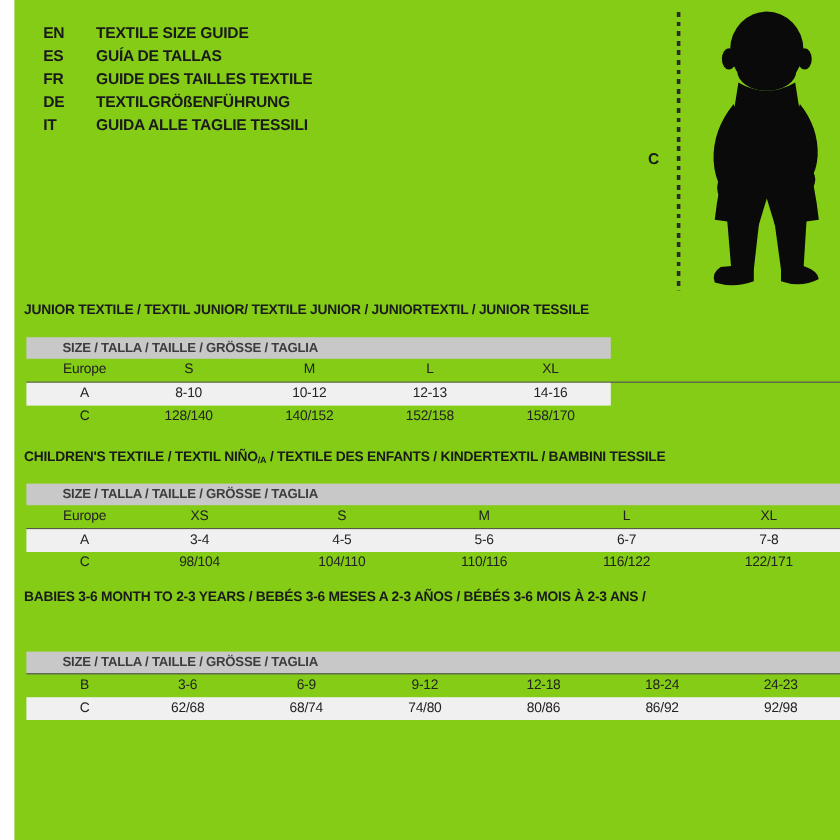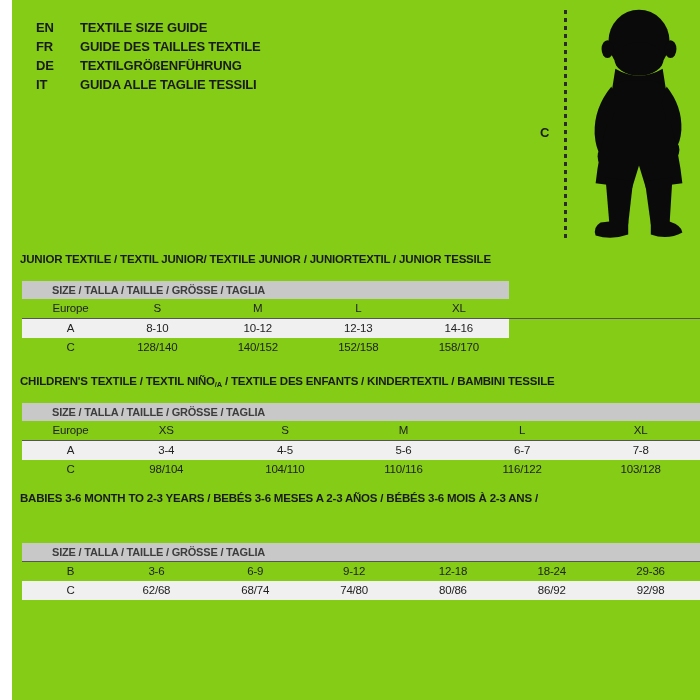--- a/index.html
+++ b/index.html
@@ -51,20 +51,24 @@
 </style>
 </head>
 <body>
 
 <div class="page">
 
   <div class="lang-block">
     <div class="lang-row">
       <span class="lang-code">EN</span>
       <span class="lang-title">TEXTILE SIZE GUIDE</span>
+    </div>
+    <div class="lang-row">
+      <span class="lang-code">ES</span>
+      <span class="lang-title">GUÍA DE TALLAS</span>
     </div>
     <div class="lang-row">
       <span class="lang-code">FR</span>
       <span class="lang-title">GUIDE DES TAILLES TEXTILE</span>
     </div>
     <div class="lang-row">
       <span class="lang-code">DE</span>
       <span class="lang-title">TEXTILGRÖßENFÜHRUNG</span>
     </div>
     <div class="lang-row">
@@ -143,39 +147,39 @@
       <div class="cell">5-6</div>
       <div class="cell">6-7</div>
       <div class="cell">7-8</div>
     </div>
     <div class="trow cols-5">
       <div class="cell label">C</div>
       <div class="cell">98/104</div>
       <div class="cell">104/110</div>
       <div class="cell">110/116</div>
       <div class="cell">116/122</div>
-      <div class="cell">103/128</div>
+      <div class="cell">122/171</div>
     </div>
   </div>
 
   <div class="section-heading" style="top:490px">
     <div class="heading-line">BABIES 3-6 MONTH TO 2-3 YEARS / BEBÉS 3-6 MESES A 2-3 AÑOS / BÉBÉS 3-6 MOIS À 2-3 ANS /</div>
   </div>
 
   <div class="size-table" style="top:543px">
     <div class="bar">SIZE / TALLA / TAILLE / GRÖSSE / TAGLIA</div>
     <div class="rule"></div>
     <div class="trow cols-6">
       <div class="cell label">B</div>
       <div class="cell">3-6</div>
       <div class="cell">6-9</div>
       <div class="cell">9-12</div>
       <div class="cell">12-18</div>
       <div class="cell">18-24</div>
-      <div class="cell">29-36</div>
+      <div class="cell">24-23</div>
     </div>
     <div class="trow cols-6 shaded">
       <div class="cell label">C</div>
       <div class="cell">62/68</div>
       <div class="cell">68/74</div>
       <div class="cell">74/80</div>
       <div class="cell">80/86</div>
       <div class="cell">86/92</div>
       <div class="cell">92/98</div>
     </div>

